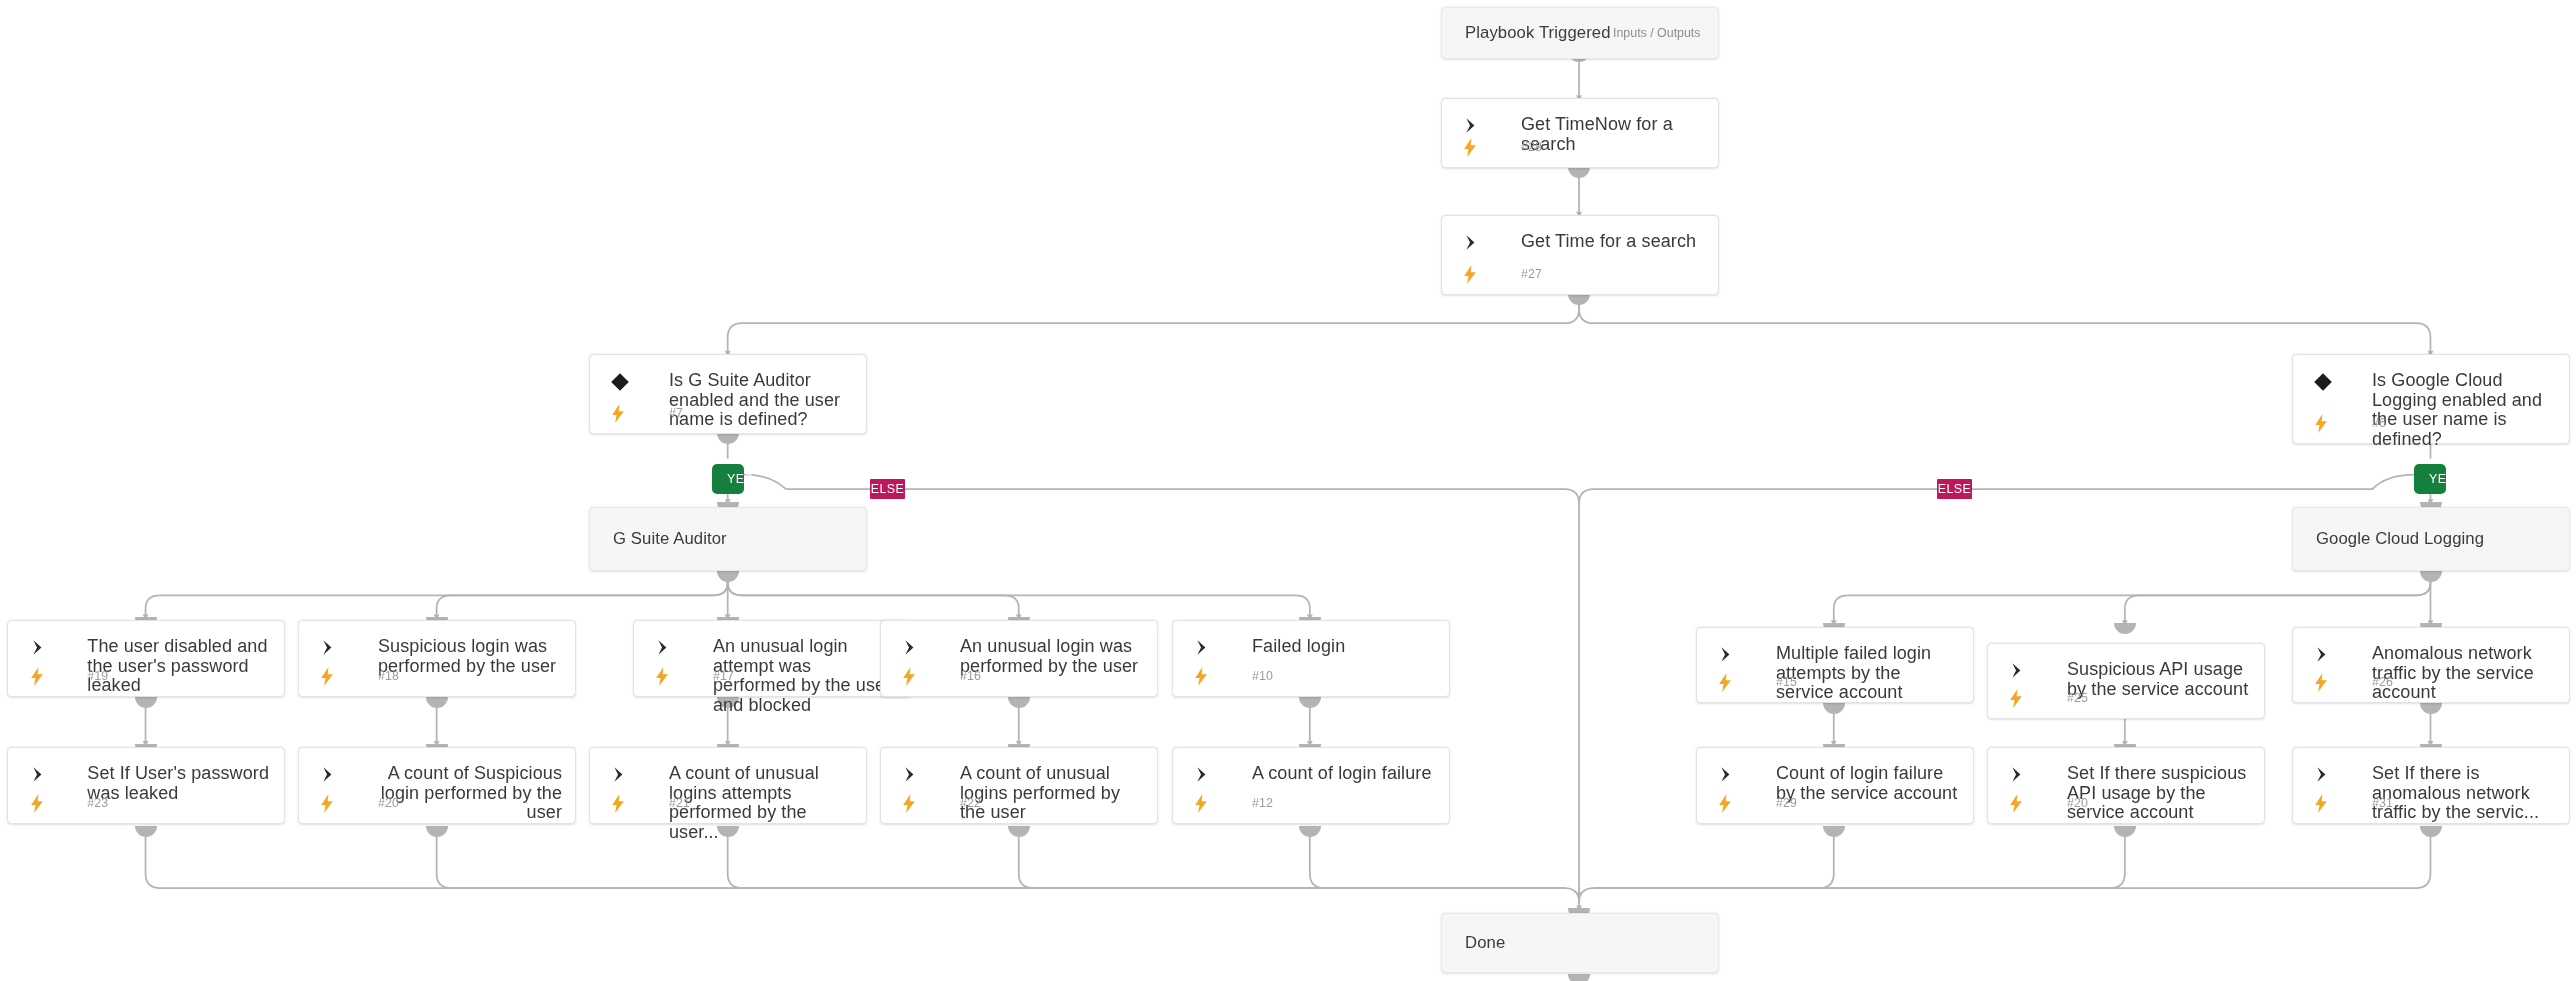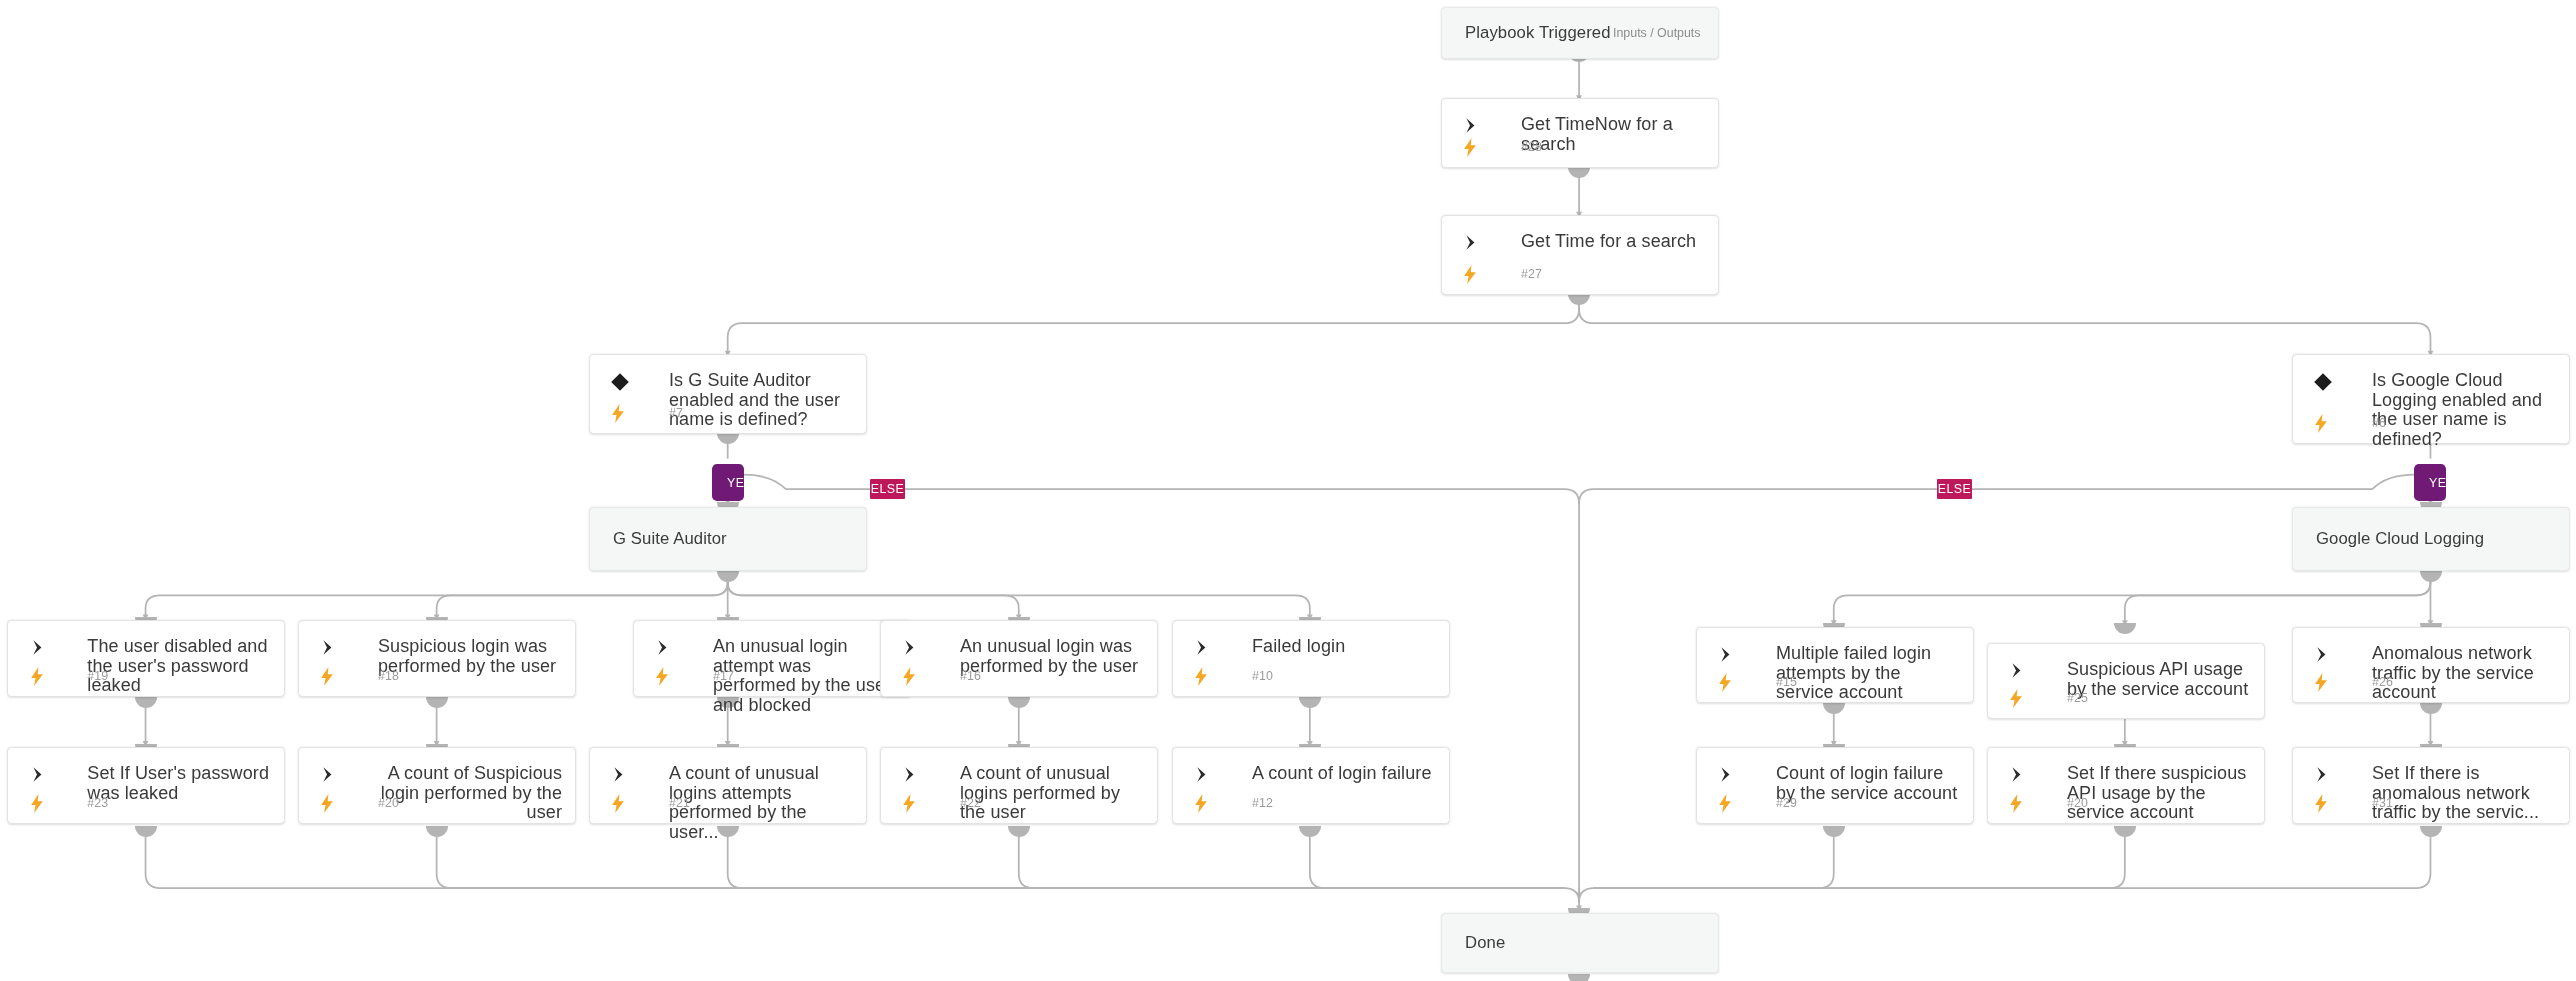--- a/index.html
+++ b/index.html
@@ -125,25 +125,25 @@
     position: absolute;
     display: flex;
     align-items: center;
     justify-content: center;
     box-sizing: border-box;
     font-size: 12.4px;
     letter-spacing: 0.4px;
     z-index: 7;
   }
   .pill.yes {
-    background: #701a75;
+    background: #15803d;
     color: #ffffff;
     border-radius: 5.1px;
     width: 32px;
-    height: 37px;
+    height: 30px;
     padding-left: 24px;
   }
   .pill.els {
     background: #be185d;
     color: #ffffff;
     border-radius: 1px;
     width: 35px;
     height: 20.4px;
   }
 </style>

